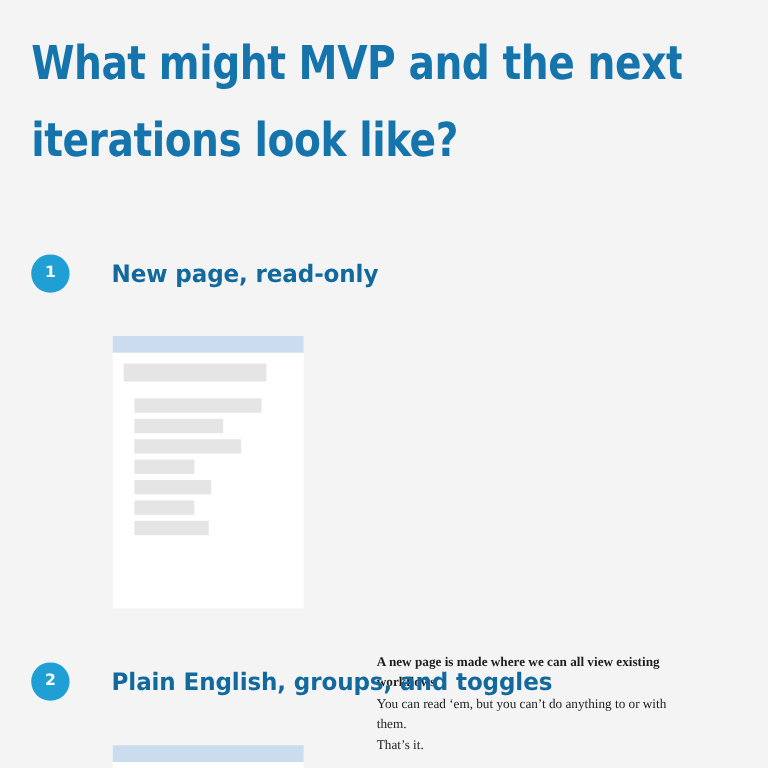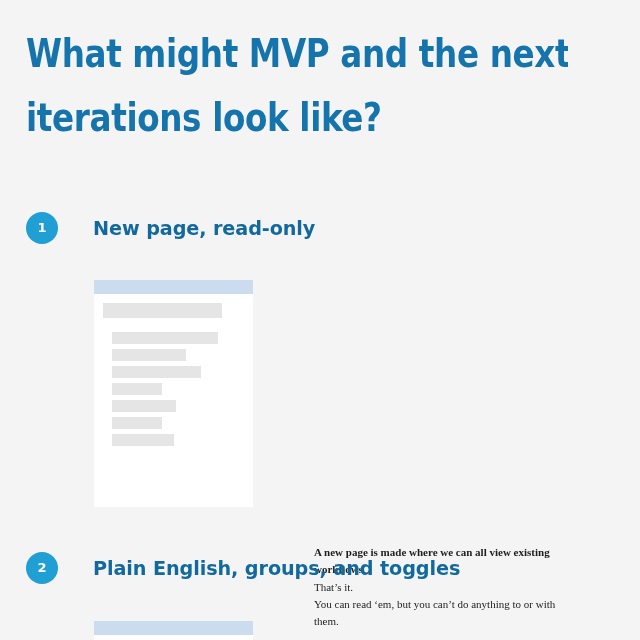--- a/index.html
+++ b/index.html
@@ -162,22 +162,22 @@
         <div class="mock-line sub" style="width:89px"></div>
         <div class="mock-line sub" style="width:50px"></div>
         <div class="mock-line sub" style="width:64px"></div>
         <div class="mock-line sub" style="width:50px"></div>
         <div class="mock-line sub" style="width:62px"></div>
       </div>
     </div>
 
     <div class="copy">
       <p class="lead">A new page is made where we can all view existing workflows</p>
+      <p>You can read ‘em, but you can’t do anything to or with them.</p>
       <p>That’s it.</p>
-      <p>You can read ‘em, but you can’t do anything to or with them.</p>
     </div>
   </div>
 
   <div class="section section-2">
 
     <div class="section-head">
       <div class="badge">2</div>
       <h2 class="section-title">Plain English, groups, and toggles</h2>
     </div>
 

